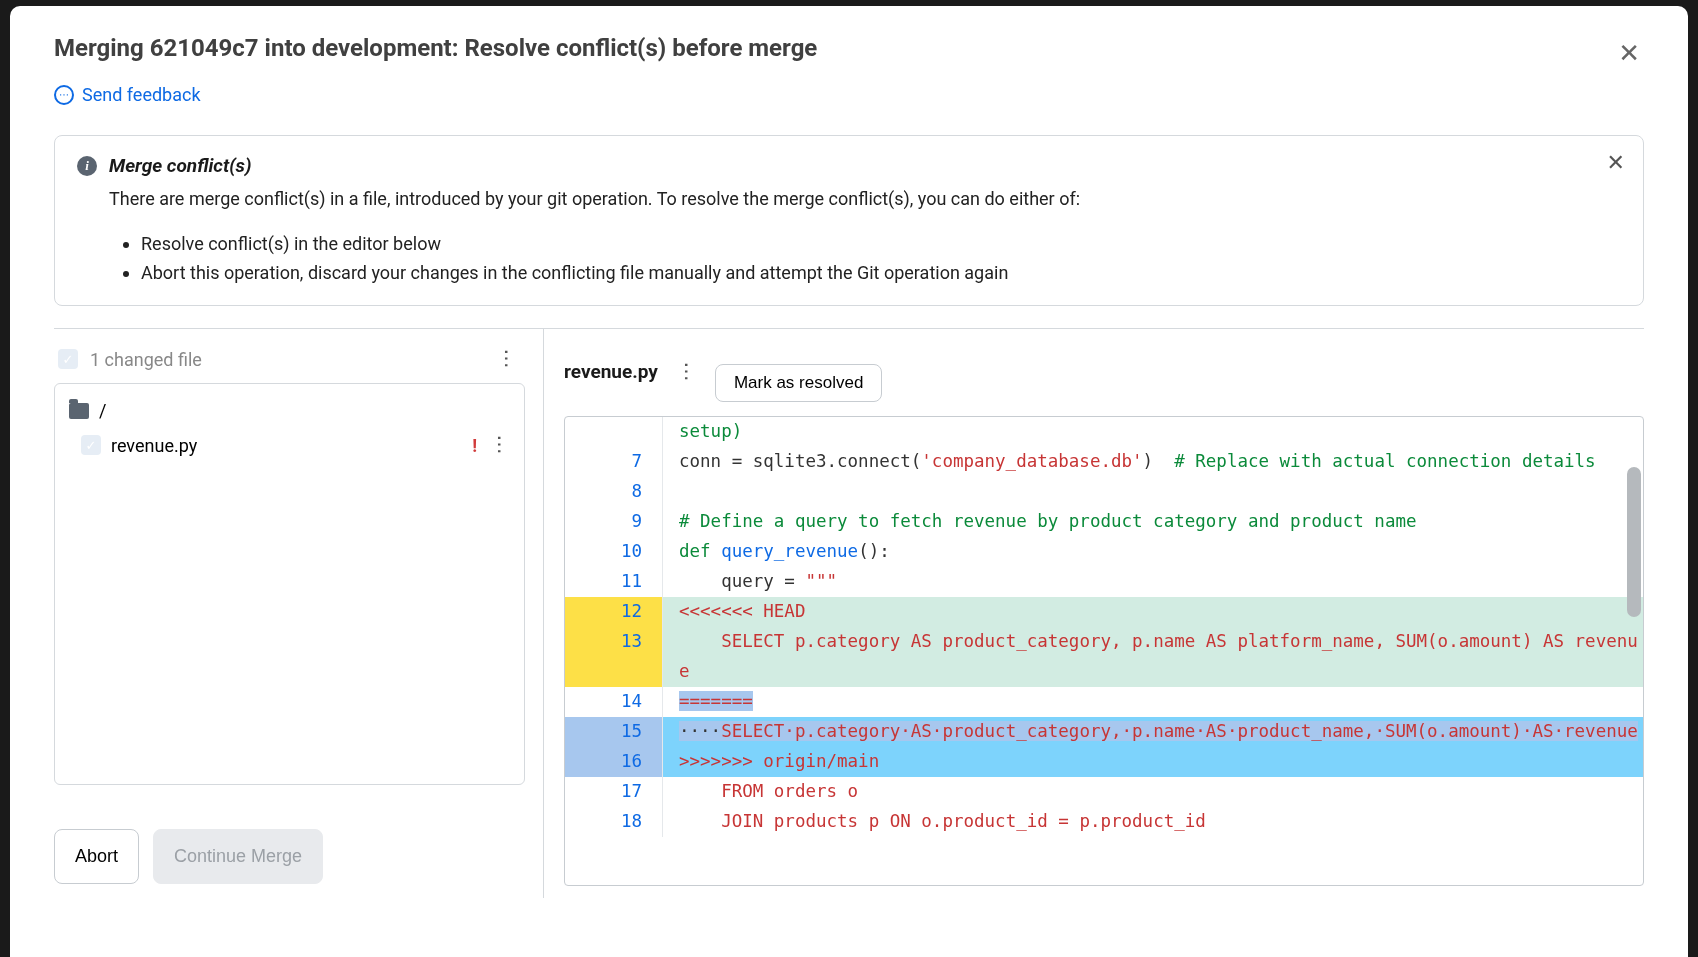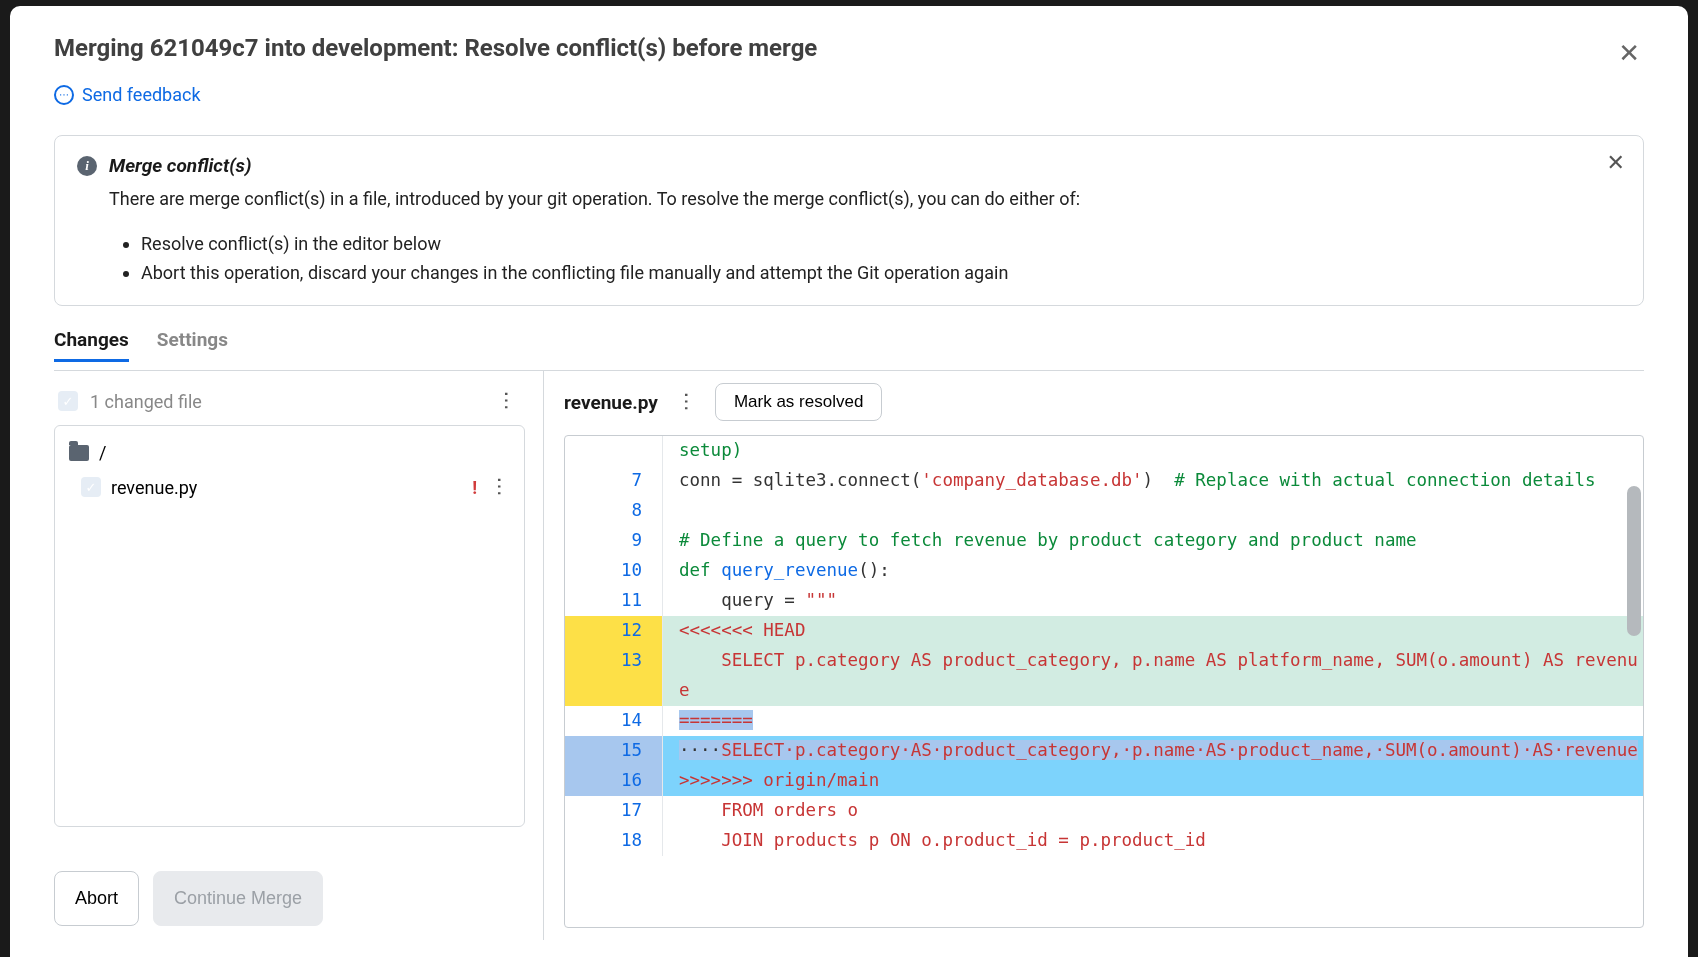--- a/index.html
+++ b/index.html
@@ -254,20 +254,21 @@
   font-weight: 700;
   color: #1a1a1a;
 }
 .btn-outline {
   font-size: 17px;
   padding: 8px 18px;
   border-radius: 8px;
   border: 1px solid #c7ccd1;
   background: #fff;
   cursor: pointer;
+  margin-top: 23px;
 }
 .code-editor {
   border: 1px solid #c7ccd1;
   border-radius: 4px;
   flex: 1;
   overflow: hidden;
   font-family: "SF Mono", Menlo, Consolas, monospace;
   font-size: 17.5px;
   line-height: 1.7;
   position: relative;
@@ -337,24 +338,20 @@
     </div>
     <div class="info-body">
       <div>There are merge conflict(s) in a file, introduced by your git operation. To resolve the merge conflict(s), you can do either of:</div>
       <ul>
         <li>Resolve conflict(s) in the editor below</li>
         <li>Abort this operation, discard your changes in the conflicting file manually and attempt the Git operation again</li>
       </ul>
     </div>
   </div>
 
-  <div class="tabs">
-    <div class="tab active">Changes</div>
-    <div class="tab">Settings</div>
-  </div>
 
   <div class="content-row">
 
     <div class="sidebar">
       <div class="sidebar-header">
         <div class="sidebar-header-left">
           <span class="checkbox">✓</span>
           <span class="changed-label">1 changed file</span>
         </div>
         <button class="dots-btn"><span class="rotate90">⋯</span></button>

